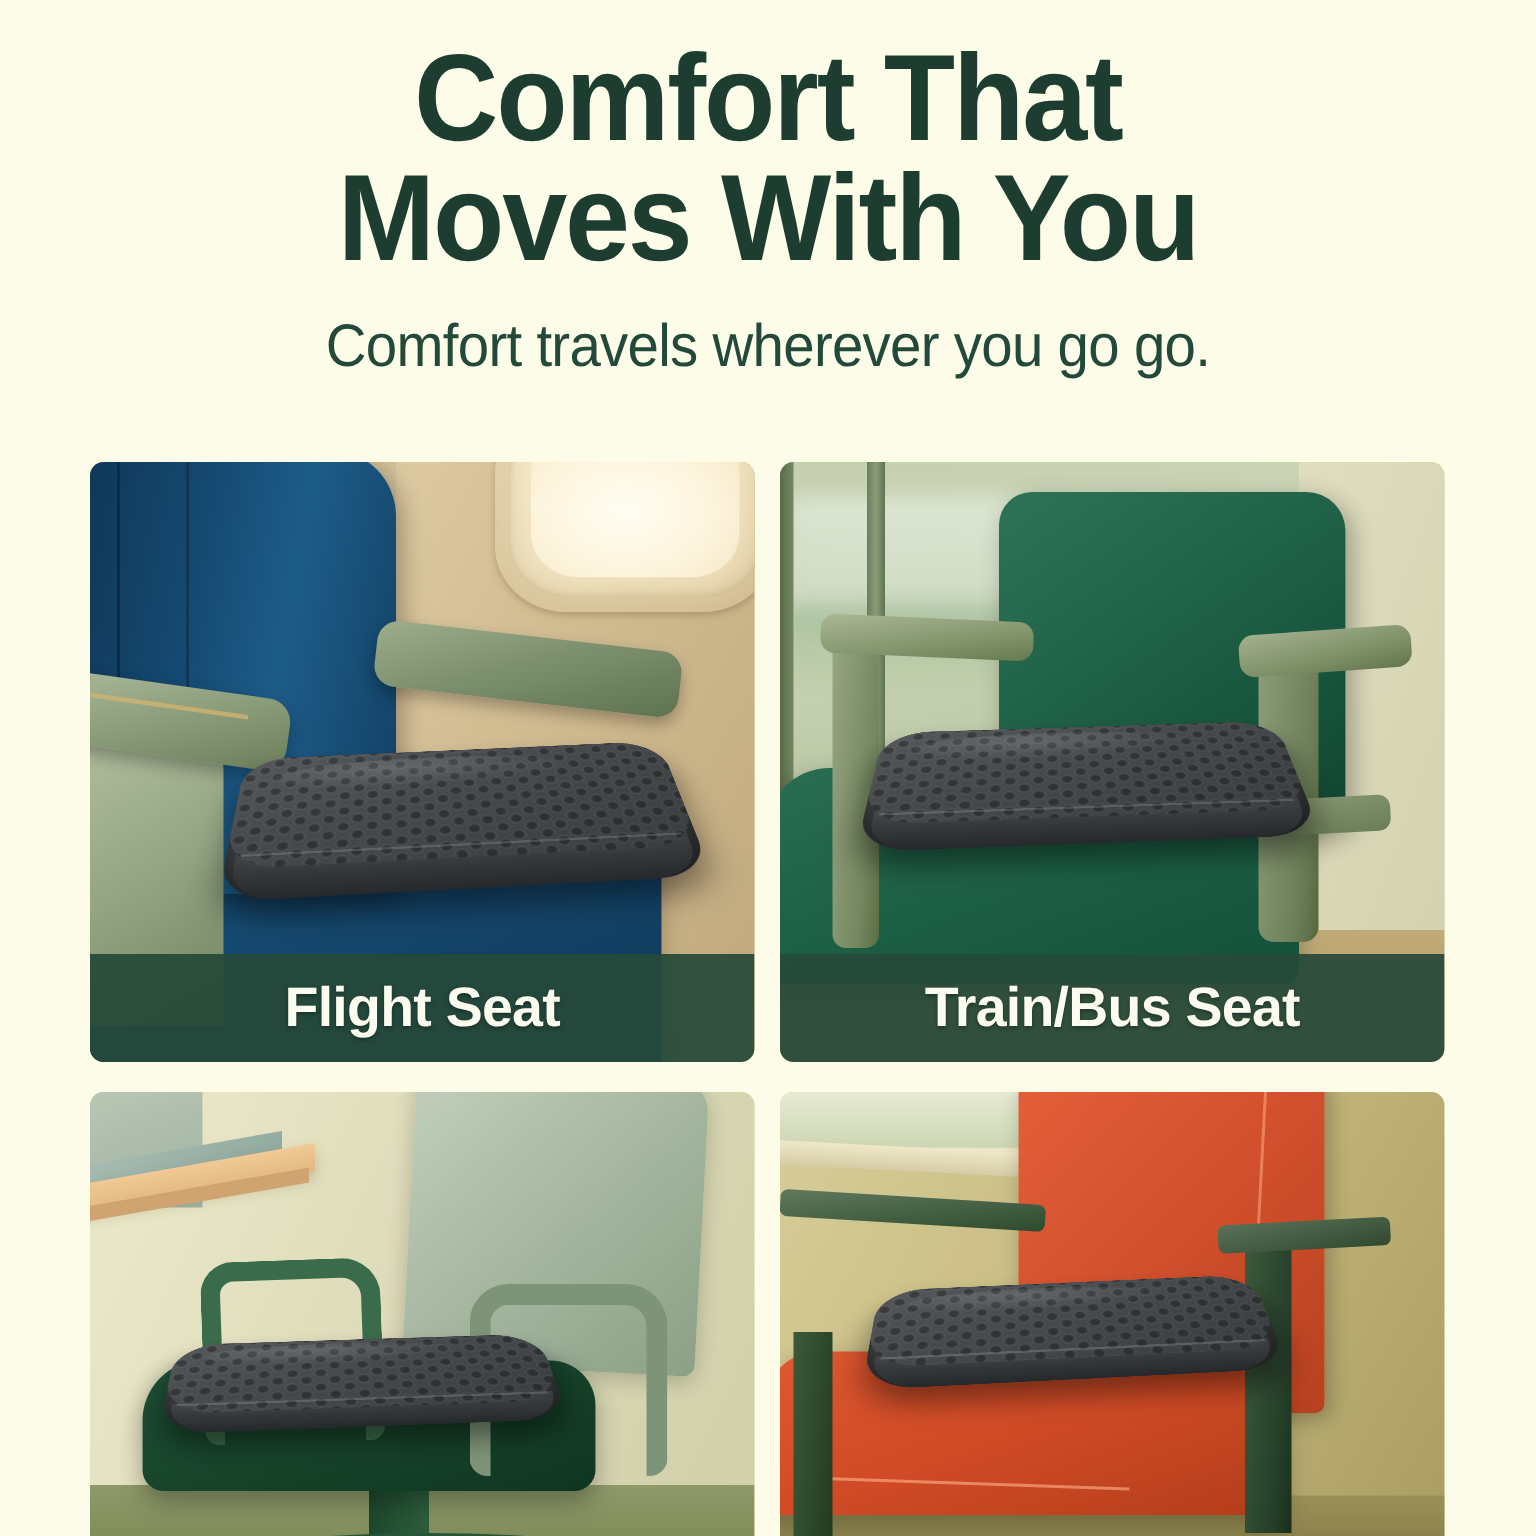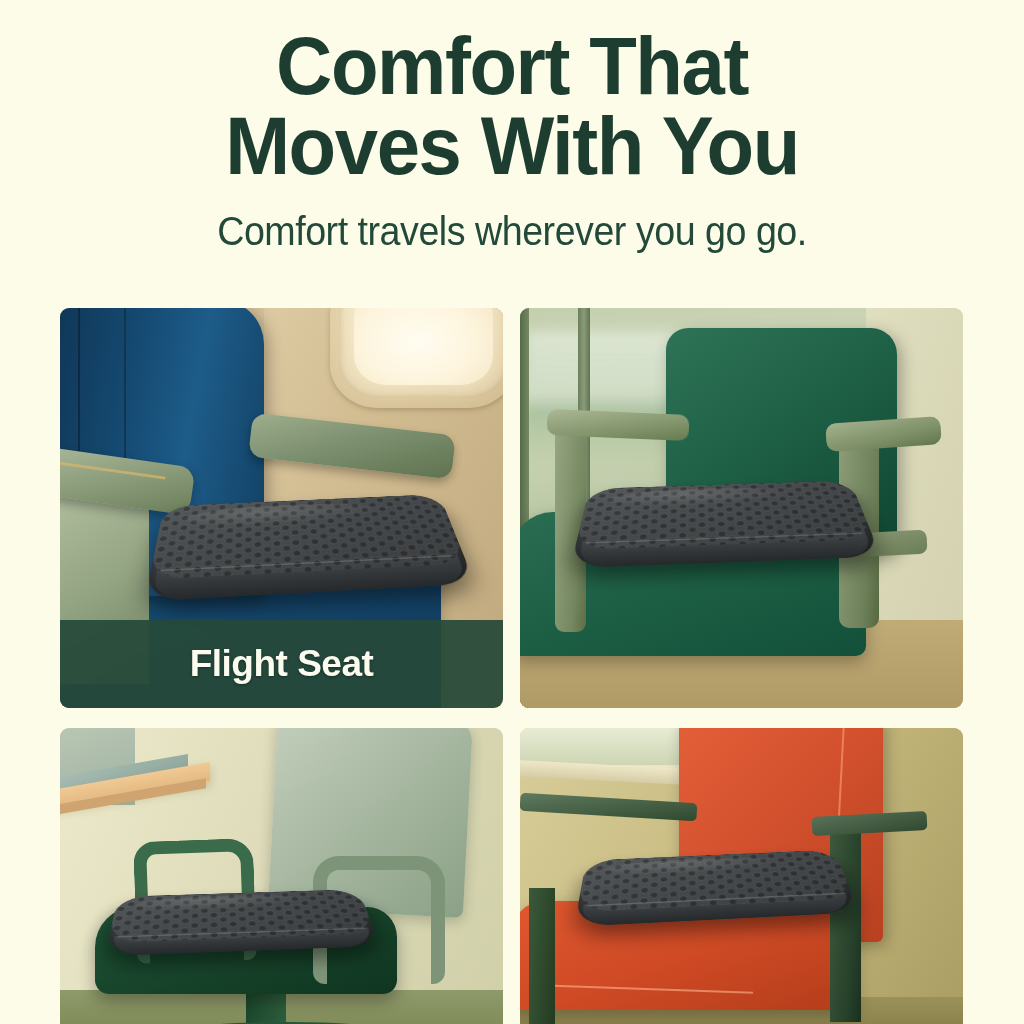--- a/index.html
+++ b/index.html
@@ -44,21 +44,21 @@
   }
   .panel {
     position:relative;
     overflow:hidden;
     border-radius:9px;
     background:#cdbb93;
   }
   .scene { position:absolute; inset:0; }
   .cap {
     position:absolute; left:0; right:0; bottom:0;
-    height:88px;
+    height:72px;
     background:rgba(38,73,57,0.93);
     display:flex; align-items:center; justify-content:center;
     color:#FBFBF0;
     font-size:37px;
     font-weight:bold;
     letter-spacing:-0.5px;
     text-shadow:0 1px 3px rgba(0,0,0,0.35);
     border-bottom-left-radius:9px;
     border-bottom-right-radius:9px;
   }
@@ -444,20 +444,21 @@
       <div class="p2-arm-r-b"></div>
       <div class="p2-arm-r-h"></div>
       <div class="cushion p2-cush">
         <div class="cush-body"></div>
         <div class="cush-gusset"></div>
         <div class="cush-top"></div>
         <div class="cush-seam"></div>
         <div class="cush-hl"></div>
       </div>
     </div>
+    <div class="cap">Train/Bus Seat</div>
   </div>
 
   <div class="panel p3">
     <div class="scene">
       <div class="p3-wall"></div>
       <div class="p3-wallpanel"></div>
       <div class="p3-floor"></div>
       <div class="p3-desk-glass"></div>
       <div class="p3-desk-top"></div>
       <div class="p3-desk-edge"></div>

